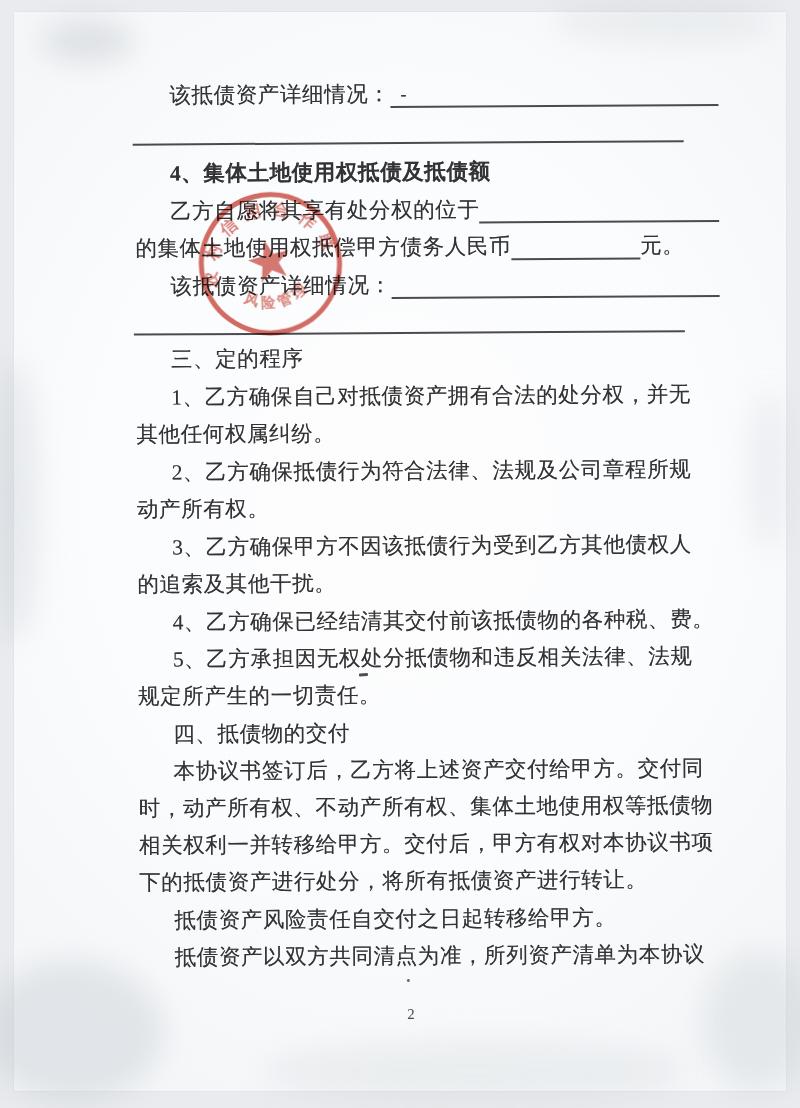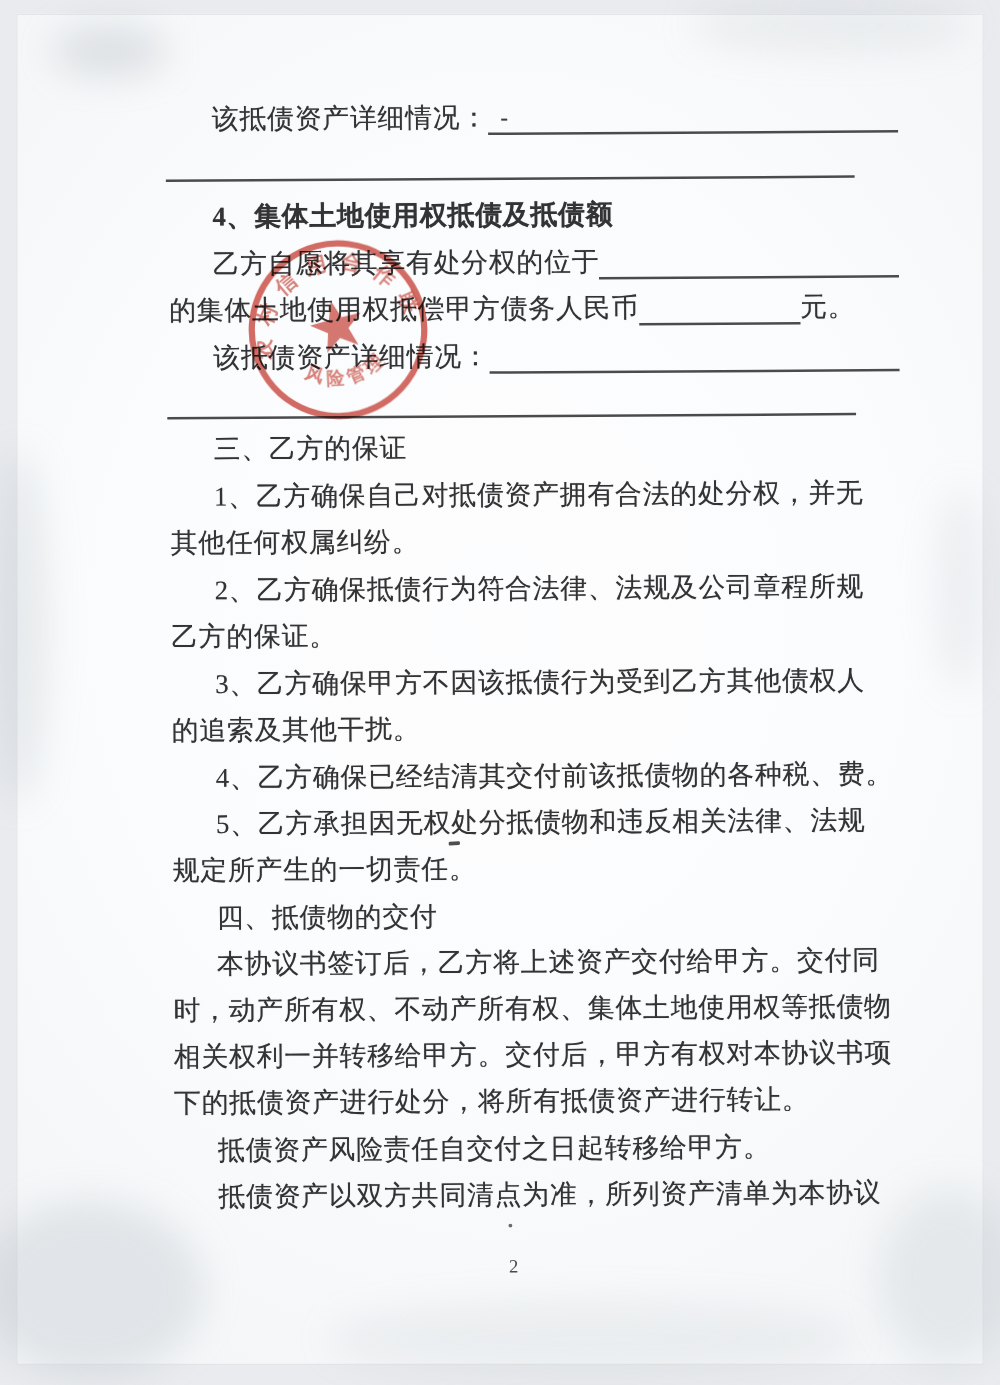--- a/index.html
+++ b/index.html
@@ -101,34 +101,34 @@
   </div>
 
   <div class="ln indent" style="top:271px">
     <span>该抵债资产详细情况：</span>
     <span class="fill"></span>
   </div>
 
   <div class="rule" style="top:304px"></div>
 
   <div class="ln indent" style="top:344px">
-    <span>三、乙方的保证</span>
+    <span>三、定的程序</span>
   </div>
 
   <div class="ln indent" style="top:382px">
       <span>1、乙方确保自己对抵债资产拥有合法的处分权，并无</span>
     </div>
   <div class="ln" style="top:419px">
       <span>其他任何权属纠纷。</span>
     </div>
   <div class="ln indent" style="top:457px">
       <span>2、乙方确保抵债行为符合法律、法规及公司章程所规</span>
     </div>
   <div class="ln" style="top:494px">
-      <span>乙方的保证。</span>
+      <span>动产所有权。</span>
     </div>
   <div class="ln indent" style="top:532px">
       <span>3、乙方确保甲方不因该抵债行为受到乙方其他债权人</span>
     </div>
   <div class="ln" style="top:569px">
       <span>的追索及其他干扰。</span>
     </div>
   <div class="ln indent" style="top:607px">
       <span>4、乙方确保已经结清其交付前该抵债物的各种税、费。</span>
     </div>

